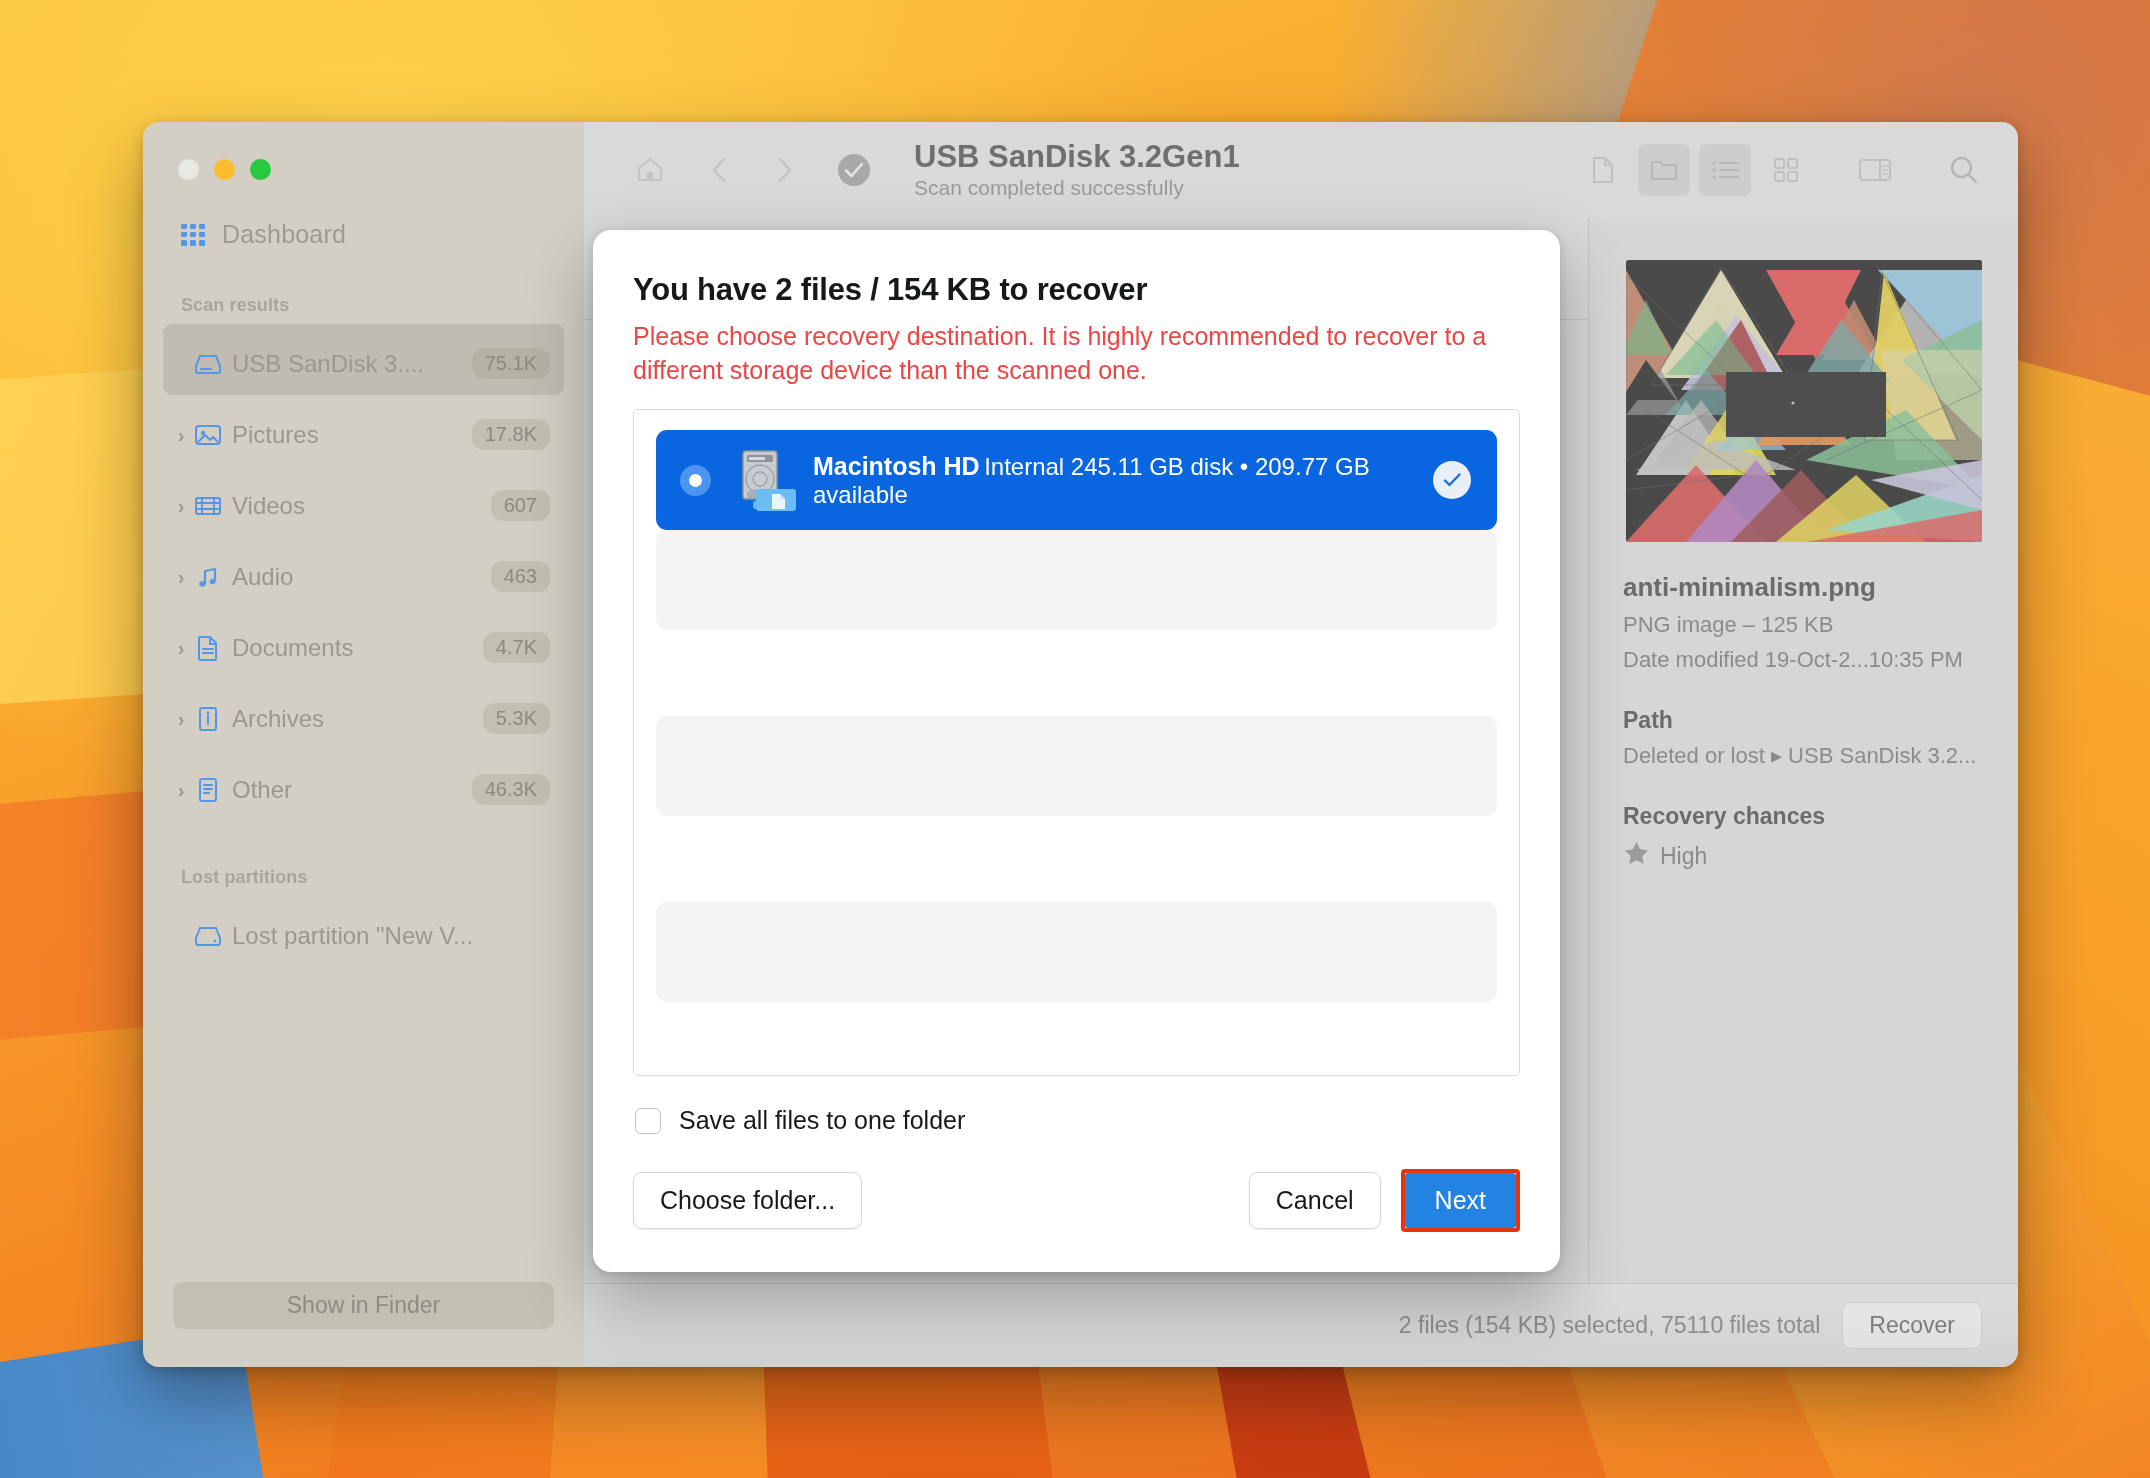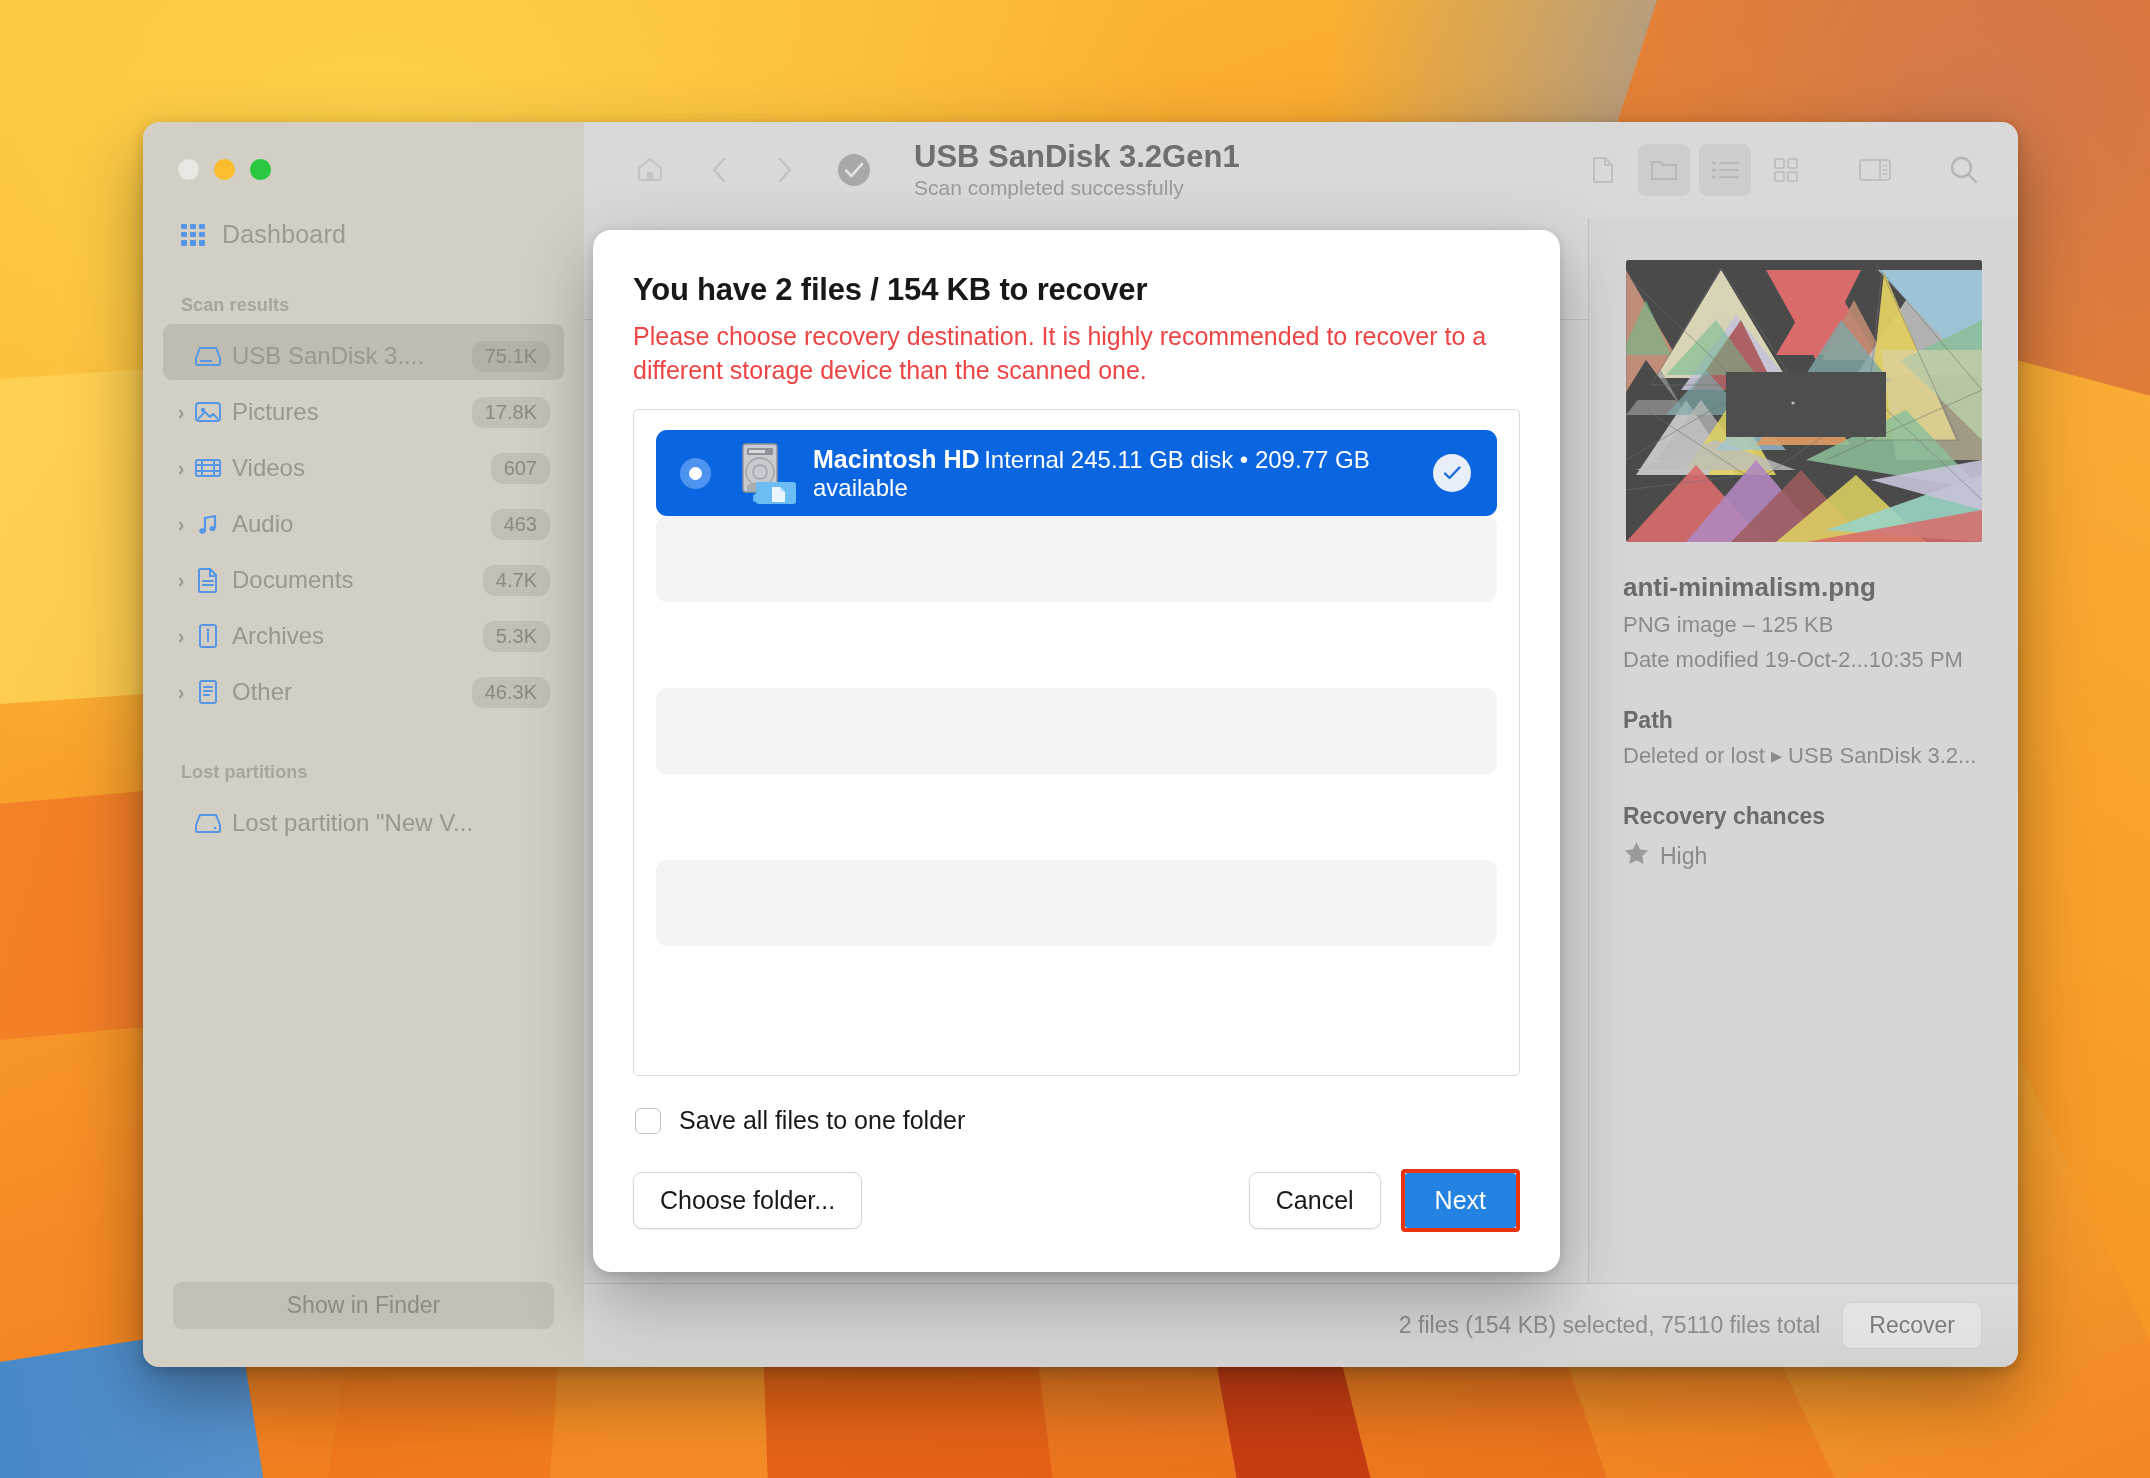--- a/index.html
+++ b/index.html
@@ -77,21 +77,21 @@
   .tl.g { background:#28c840; }
 
   .dash-row { display:flex; align-items:center; gap:17px; padding:40px 0 0 38px; }
   .dash-grid { width:24px; height:22px; display:grid; grid-template-columns:repeat(3,1fr); grid-template-rows:repeat(3,1fr); gap:3px; }
   .dash-grid i { background:#5596e6; border-radius:1px; display:block; }
   .dash-label { font-size:25px; color:#9d9a92; letter-spacing:.2px; }
 
   .section-title { font-size:18px; font-weight:bold; color:#a9a59b; padding:46px 0 8px 38px; letter-spacing:.1px; }
   .side-list { padding:0 20px; }
   .side-item {
-    display:flex; align-items:center; height:56px; border-radius:9px;
+    display:flex; align-items:center; height:71px; border-radius:9px;
     padding:8px 14px 0 8px; position:relative;
   }
   .side-item.sel { background:rgba(150,145,133,.30); }
   .chev { width:20px; flex:0 0 20px; font-size:20px; color:#9d9a92; font-weight:bold; text-align:center; line-height:1; }
   .si-icon { width:34px; flex:0 0 34px; display:flex; align-items:center; justify-content:center; margin-right:7px; }
   .si-icon svg { display:block; }
   .si-label { font-size:24px; color:#9b978f; white-space:nowrap; overflow:hidden; text-overflow:ellipsis; flex:1; }
   .si-count {
     font-size:20px; color:#8d8980; background:rgba(150,145,133,.26);
     padding:4px 13px; border-radius:12px; margin-left:8px; white-space:nowrap;
@@ -163,21 +163,21 @@
   .m-choose-row { display:flex; align-items:baseline; margin-top:31px; }
   .m-choose { font-size:25px; font-weight:bold; color:#17181a; }
   .m-avail { font-size:25px; color:#17181a; margin-left:118px; }
 
   .dev-box {
     margin-top:22px; flex:1; min-height:0;
     border:1px solid #dcdcdc; border-radius:5px; background:#fff;
     padding:20px 22px 0 22px; overflow:hidden;
   }
   .dev-row {
-    height:86px; border-radius:11px; display:flex; align-items:center;
+    height:100px; border-radius:11px; display:flex; align-items:center;
     padding:0 26px 0 24px;
   }
   .dev-row.sel { background:#0a66e0; }
   .dev-row.ghost { background:#f4f4f4; }
   .dev-gap { height:86px; }
   .radio { width:31px; height:31px; border-radius:50%; background:#4d94f0; flex:0 0 31px; display:flex; align-items:center; justify-content:center; }
   .radio i { width:13px; height:13px; border-radius:50%; background:#fff; display:block; }
   .dev-icon { width:66px; flex:0 0 66px; margin-left:20px; }
   .dev-icon svg { display:block; }
   .dev-texts { margin-left:16px; flex:1; min-width:0; }

